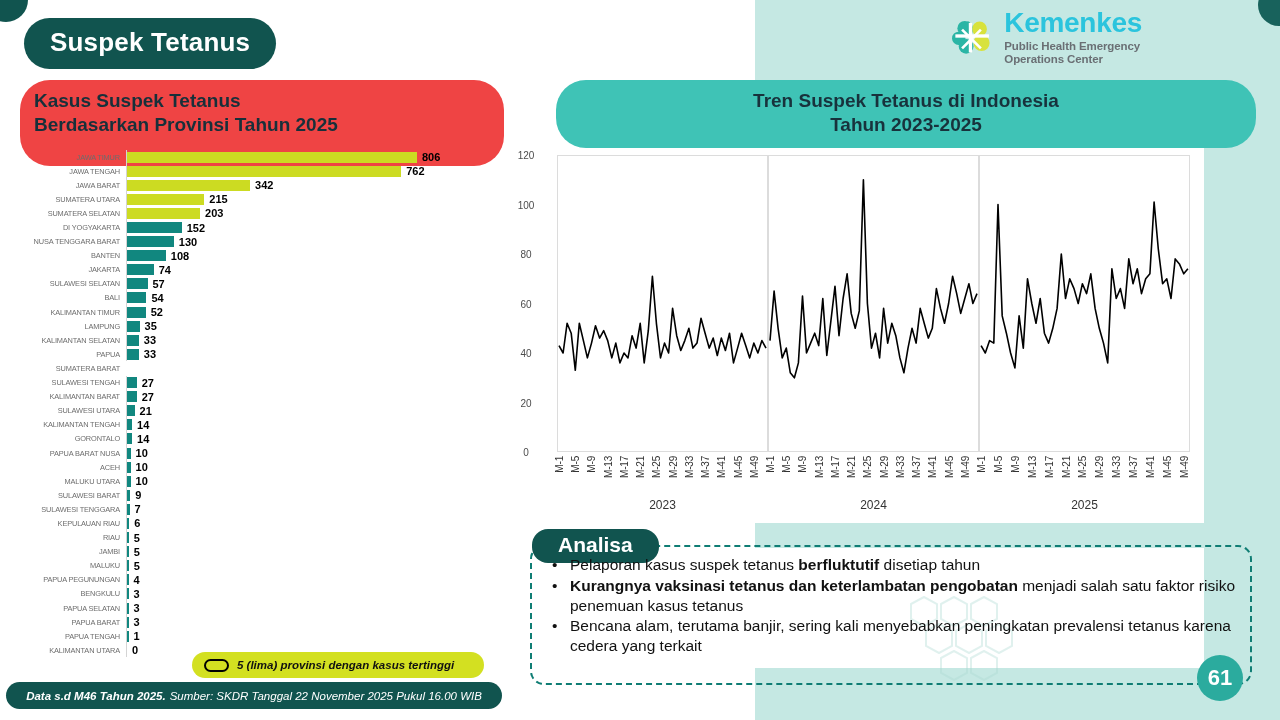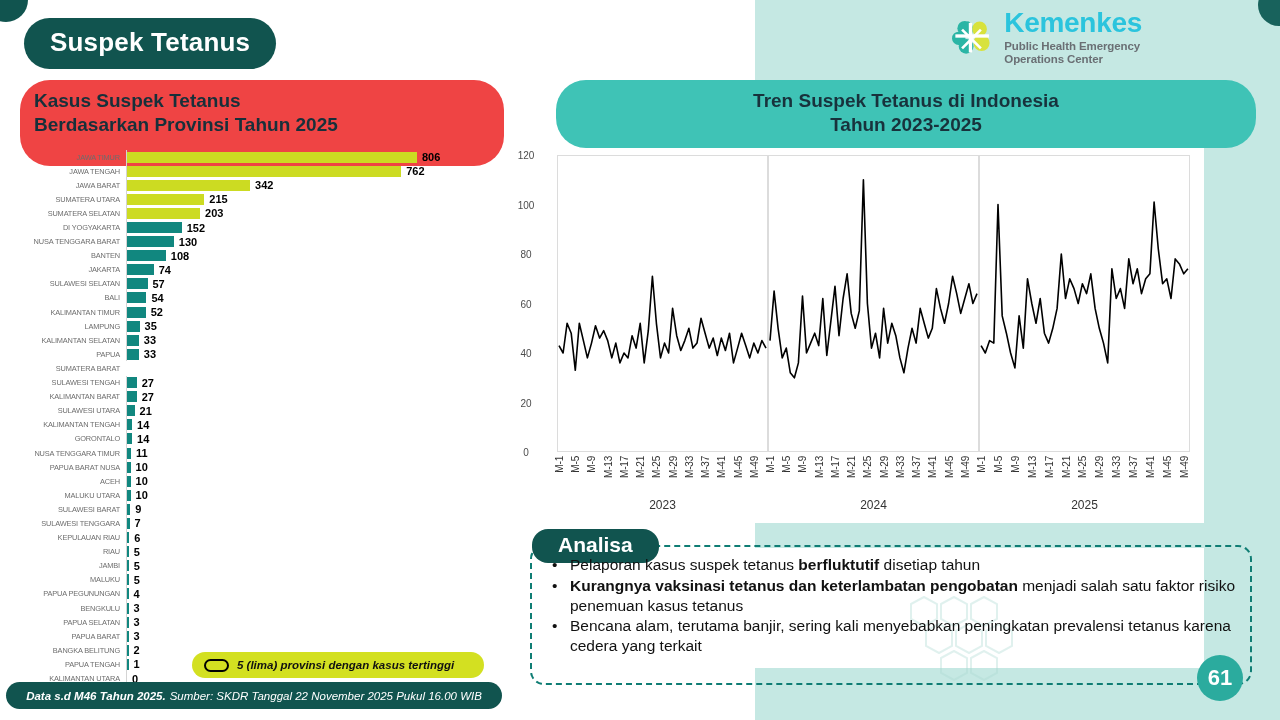--- a/index.html
+++ b/index.html
@@ -350,27 +350,20 @@
         </div>
       </div>
       <div class="bar-row">
         <div class="bar-label">GORONTALO</div>
         <div class="bar-track">
           <div class="bar-fill" style="width: 5.03722px; background: rgb(17, 135, 127);"></div>
           <div class="bar-value">14</div>
         </div>
       </div>
       <div class="bar-row">
-        <div class="bar-label">NUSA TENGGARA TIMUR</div>
-        <div class="bar-track">
-          <div class="bar-fill" style="width: 3.95782px; background: rgb(17, 135, 127);"></div>
-          <div class="bar-value">11</div>
-        </div>
-      </div>
-      <div class="bar-row">
         <div class="bar-label">PAPUA BARAT NUSA</div>
         <div class="bar-track">
           <div class="bar-fill" style="width: 3.59801px; background: rgb(17, 135, 127);"></div>
           <div class="bar-value">10</div>
         </div>
       </div>
       <div class="bar-row">
         <div class="bar-label">ACEH</div>
         <div class="bar-track">
           <div class="bar-fill" style="width: 3.59801px; background: rgb(17, 135, 127);"></div>
@@ -445,27 +438,20 @@
         <div class="bar-track">
           <div class="bar-fill" style="width: 1.5px; background: rgb(17, 135, 127);"></div>
           <div class="bar-value">3</div>
         </div>
       </div>
       <div class="bar-row">
         <div class="bar-label">PAPUA BARAT</div>
         <div class="bar-track">
           <div class="bar-fill" style="width: 1.5px; background: rgb(17, 135, 127);"></div>
           <div class="bar-value">3</div>
-        </div>
-      </div>
-      <div class="bar-row">
-        <div class="bar-label">BANGKA BELITUNG</div>
-        <div class="bar-track">
-          <div class="bar-fill" style="width: 1.5px; background: rgb(17, 135, 127);"></div>
-          <div class="bar-value">2</div>
         </div>
       </div>
       <div class="bar-row">
         <div class="bar-label">PAPUA TENGAH</div>
         <div class="bar-track">
           <div class="bar-fill" style="width: 1.5px; background: rgb(17, 135, 127);"></div>
           <div class="bar-value">1</div>
         </div>
       </div>
       <div class="bar-row">

